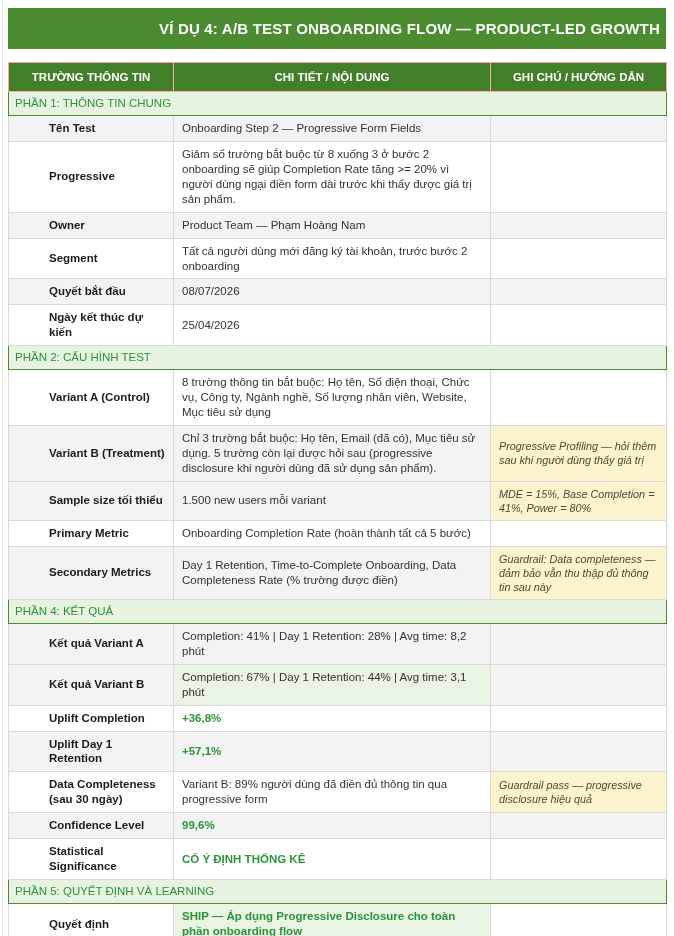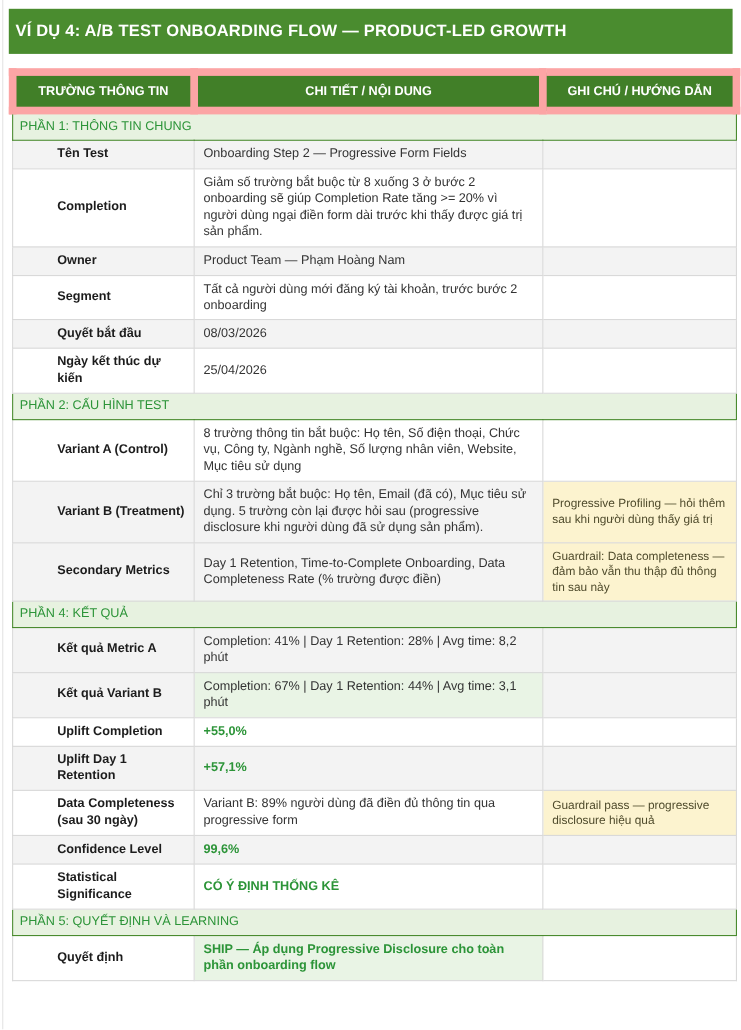--- a/index.html
+++ b/index.html
@@ -22,21 +22,21 @@
     position:relative;
   }
   .left-gridline{
     position:absolute;left:2px;top:0;bottom:0;width:0;
     border-left:1px solid #e4e4e4;
   }
   .page{padding:8px;}
   .banner{
     background:var(--banner-green);
     color:#fff;
-    text-align:left;
+    text-align:right;
     font-weight:bold;
     font-size:15px;
     letter-spacing:.2px;
     padding:12px 6px;
     margin-bottom:13px;
   }
   table.info{
     width:658px;
     border-collapse:collapse;
     table-layout:fixed;
@@ -46,21 +46,21 @@
   col.c1{width:165px;}
   col.c2{width:317px;}
   col.c3{width:176px;}
   thead th{
     background:var(--header-green);
     color:#ffffff;
     font-weight:bold;
     font-size:11.5px;
     text-align:center;
     padding:8px 4px;
-    border:7px solid #fca5a5;
+    border:1px solid #fca5a5;
   }
   tbody td{
     border:1px solid var(--cell-border);
     padding:5px 8px;
     vertical-align:middle;
     line-height:1.3;
     background:#ffffff;
   }
   tr.section-row td{
     background:var(--section-bg);
@@ -69,20 +69,21 @@
     padding:4px 6px;
     border-top:1px solid var(--section-border);
     border-bottom:1px solid var(--section-border);
     border-left:1px solid var(--section-border);
     border-right:1px solid var(--section-border);
   }
   tr.row-gray td{background:var(--gray-row);}
   td.cell-field{font-weight:bold;color:#1c1c1c;padding-left:40px;}
   td.cell-note.has-note{
     background:var(--yellow-note) !important;
+    font-style:italic;
     color:var(--note-text);
     font-size:10.8px;
   }
   td.green-bold{color:var(--green-text);font-weight:bold;}
   td.green-fill{background:var(--green-fill) !important;}
   td.green-fill-bold{
     background:var(--green-fill) !important;
     color:var(--green-text);
     font-weight:bold;
   }
@@ -111,37 +112,37 @@
     <tbody>
         <tr class="section-row">
           <td colspan="3">PHẦN 1: THÔNG TIN CHUNG</td>
         </tr>
         <tr class="data-row row-gray">
           <td class="cell-field">Tên Test</td>
           <td class="cell-detail">Onboarding Step 2 — Progressive Form Fields</td>
           <td class="cell-note"></td>
         </tr>
         <tr class="data-row row-white">
-          <td class="cell-field">Completion</td>
+          <td class="cell-field">Progressive</td>
           <td class="cell-detail">Giảm số trường bắt buộc từ 8 xuống 3 ở bước 2 onboarding sẽ giúp Completion Rate tăng &gt;= 20% vì người dùng ngại điền form dài trước khi thấy được giá trị sản phẩm.</td>
           <td class="cell-note"></td>
         </tr>
         <tr class="data-row row-gray">
           <td class="cell-field">Owner</td>
           <td class="cell-detail">Product Team — Phạm Hoàng Nam</td>
           <td class="cell-note"></td>
         </tr>
         <tr class="data-row row-white">
           <td class="cell-field">Segment</td>
           <td class="cell-detail">Tất cả người dùng mới đăng ký tài khoản, trước bước 2 onboarding</td>
           <td class="cell-note"></td>
         </tr>
         <tr class="data-row row-gray">
           <td class="cell-field">Quyết bắt đầu</td>
-          <td class="cell-detail">08/03/2026</td>
+          <td class="cell-detail">08/07/2026</td>
           <td class="cell-note"></td>
         </tr>
         <tr class="data-row row-white">
           <td class="cell-field">Ngày kết thúc dự kiến</td>
           <td class="cell-detail">25/04/2026</td>
           <td class="cell-note"></td>
         </tr>
         <tr class="section-row">
           <td colspan="3">PHẦN 2: CẤU HÌNH TEST</td>
         </tr>
@@ -149,40 +150,50 @@
           <td class="cell-field">Variant A (Control)</td>
           <td class="cell-detail">8 trường thông tin bắt buộc: Họ tên, Số điện thoại, Chức vụ, Công ty, Ngành nghề, Số lượng nhân viên, Website, Mục tiêu sử dụng</td>
           <td class="cell-note"></td>
         </tr>
         <tr class="data-row row-gray">
           <td class="cell-field">Variant B (Treatment)</td>
           <td class="cell-detail">Chỉ 3 trường bắt buộc: Họ tên, Email (đã có), Mục tiêu sử dụng. 5 trường còn lại được hỏi sau (progressive disclosure khi người dùng đã sử dụng sản phẩm).</td>
           <td class="cell-note has-note">Progressive Profiling — hỏi thêm sau khi người dùng thấy giá trị</td>
         </tr>
         <tr class="data-row row-gray">
+          <td class="cell-field">Sample size tối thiểu</td>
+          <td class="cell-detail">1.500 new users mỗi variant</td>
+          <td class="cell-note has-note">MDE = 15%, Base Completion = 41%, Power = 80%</td>
+        </tr>
+        <tr class="data-row row-white">
+          <td class="cell-field">Primary Metric</td>
+          <td class="cell-detail">Onboarding Completion Rate (hoàn thành tất cả 5 bước)</td>
+          <td class="cell-note"></td>
+        </tr>
+        <tr class="data-row row-gray">
           <td class="cell-field">Secondary Metrics</td>
           <td class="cell-detail">Day 1 Retention, Time-to-Complete Onboarding, Data Completeness Rate (% trường được điền)</td>
           <td class="cell-note has-note">Guardrail: Data completeness — đảm bảo vẫn thu thập đủ thông tin sau này</td>
         </tr>
         <tr class="section-row">
           <td colspan="3">PHẦN 4: KẾT QUẢ</td>
         </tr>
         <tr class="data-row row-gray">
-          <td class="cell-field">Kết quả Metric A</td>
+          <td class="cell-field">Kết quả Variant A</td>
           <td class="cell-detail">Completion: 41% | Day 1 Retention: 28% | Avg time: 8,2 phút</td>
           <td class="cell-note"></td>
         </tr>
         <tr class="data-row row-gray">
           <td class="cell-field">Kết quả Variant B</td>
           <td class="cell-detail green-fill">Completion: 67% | Day 1 Retention: 44% | Avg time: 3,1 phút</td>
           <td class="cell-note"></td>
         </tr>
         <tr class="data-row row-white">
           <td class="cell-field">Uplift Completion</td>
-          <td class="cell-detail green-bold">+55,0%</td>
+          <td class="cell-detail green-bold">+36,8%</td>
           <td class="cell-note"></td>
         </tr>
         <tr class="data-row row-gray">
           <td class="cell-field">Uplift Day 1 Retention</td>
           <td class="cell-detail green-bold">+57,1%</td>
           <td class="cell-note"></td>
         </tr>
         <tr class="data-row row-white">
           <td class="cell-field">Data Completeness (sau 30 ngày)</td>
           <td class="cell-detail">Variant B: 89% người dùng đã điền đủ thông tin qua progressive form</td>

